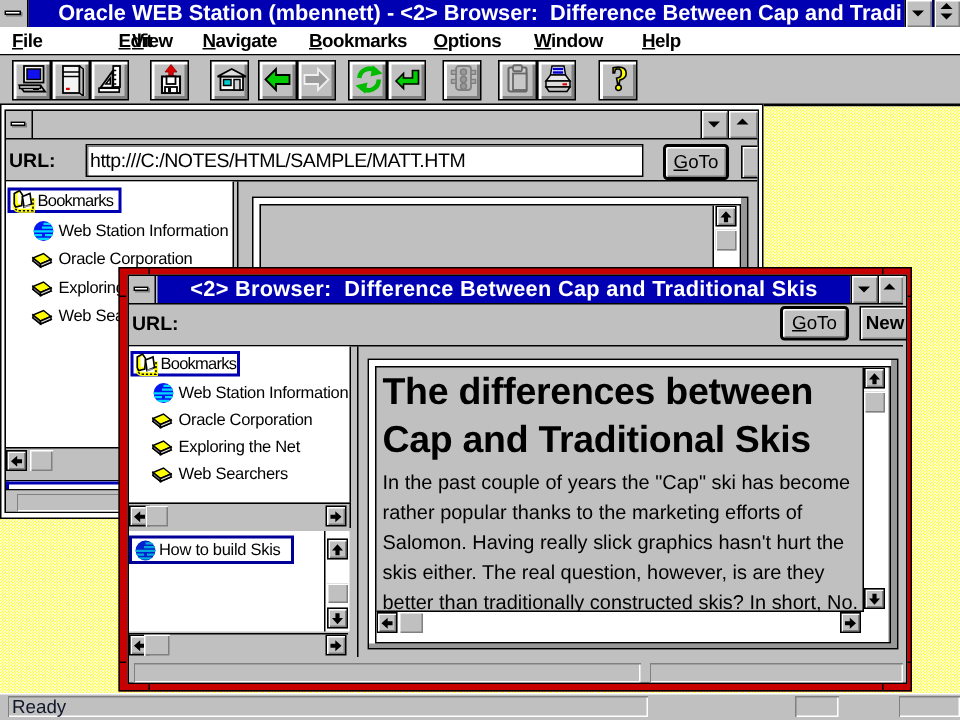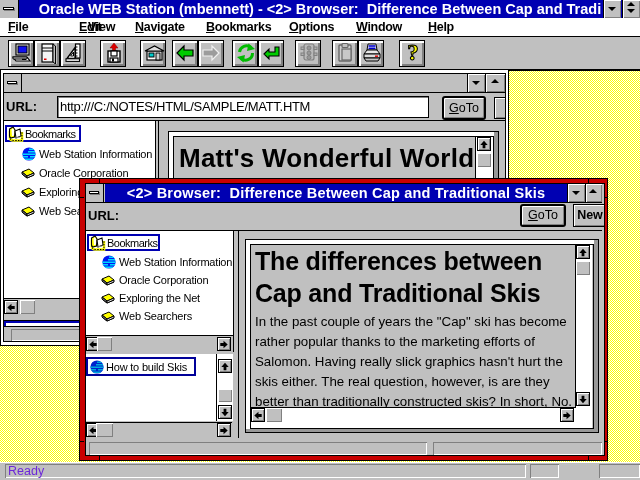--- a/index.html
+++ b/index.html
@@ -241,21 +241,20 @@
 <div class="abs" style="left:0;top:247px;width:152px;height:5px;background:#fff;"></div>
 <div class="abs" style="left:0px;top:247px;width:112px;height:5px;background:#fff;border:2px solid #0000b2;border-bottom:none;"></div>
 <div class="abs" style="left:0;top:252px;width:501px;height:1px;background:#000;"></div>
 <div class="abs" style="left:0;top:253px;width:501px;height:15px;background:#c0c0c0;"></div>
 <div class="abs sunk" style="left:7px;top:255px;width:330px;height:12px;"></div>
 <div class="abs sunk" style="left:344px;top:255px;width:150px;height:12px;"></div>
 <div class="abs" style="left:164px;top:57px;width:331px;height:182px;border:1px solid #000;background:#fff;">
       <div class="abs" style="left:325px;top:0;width:4px;height:180px;background:#989898;"></div>
       <div class="abs" style="left:0;top:176px;width:329px;height:4px;background:#989898;"></div>
       <div class="abs" style="left:4px;top:4px;width:321px;height:172px;border:1px solid #000;background:#c0c0c0;overflow:hidden;">
-        <div class="abs b nw" style="left:5px;top:6px;font-size:26px;letter-spacing:0.25px;color:#000;">Matt's Wonderful World</div>
         <div class="abs" style="left:301px;top:0px;width:1px;height:172px;background:#000;"></div>
         <div class="abs" style="left:302px;top:0px;width:18px;height:172px;background:#fff;"></div>
         <div class="sb" style="left:303px;top:0px;width:14px;height:14px;">
           <svg width="13" height="13" viewBox="0 0 13 13">
             <polygon points="6.5,2.5 10.5,7 8,7 8,10.5 5,10.5 5,7 2.5,7" fill="#000"></polygon>
           </svg>
         </div>
         <div class="abs r1" style="left:303px;top:16px;width:14px;height:14px;"></div>
       </div>
     </div>
@@ -425,15 +424,15 @@
           <svg width="13" height="13" viewBox="0 0 13 13">
             <polygon points="10.5,6.5 6,2.5 6,5 2.5,5 2.5,8 6,8 6,10.5" fill="#000"></polygon>
           </svg>
         </div>
 </div>
     </div>
 <div class="abs sunk" style="left:3px;top:258px;width:338px;height:13px;"></div>
 <div class="abs sunk" style="left:347px;top:258px;width:169px;height:13px;"></div>
 </div>
 <div class="abs" style="left:0;top:462px;width:640px;height:18px;background:#c0c0c0;border-top:1px solid #fff;"></div>
-<div class="abs sunk nw" style="left:5px;top:464px;width:521px;height:14px;font-size:12.5px;line-height:14px;padding-left:3px;color:#6d28d9;">Ready</div>
+<div class="abs sunk nw" style="left:5px;top:464px;width:427px;height:14px;font-size:12.5px;line-height:14px;padding-left:3px;color:#0f172a;">Ready</div>
 <div class="abs sunk" style="left:530px;top:464px;width:29px;height:14px;"></div>
 <div class="abs sunk nw" style="left:562px;top:480px;width:34px;height:14px;font-size:17px;line-height:14px;text-align:center;color:#000;">NUM</div>
 <div class="abs sunk" style="left:599px;top:464px;width:41px;height:14px;"></div>
 </body></html>

